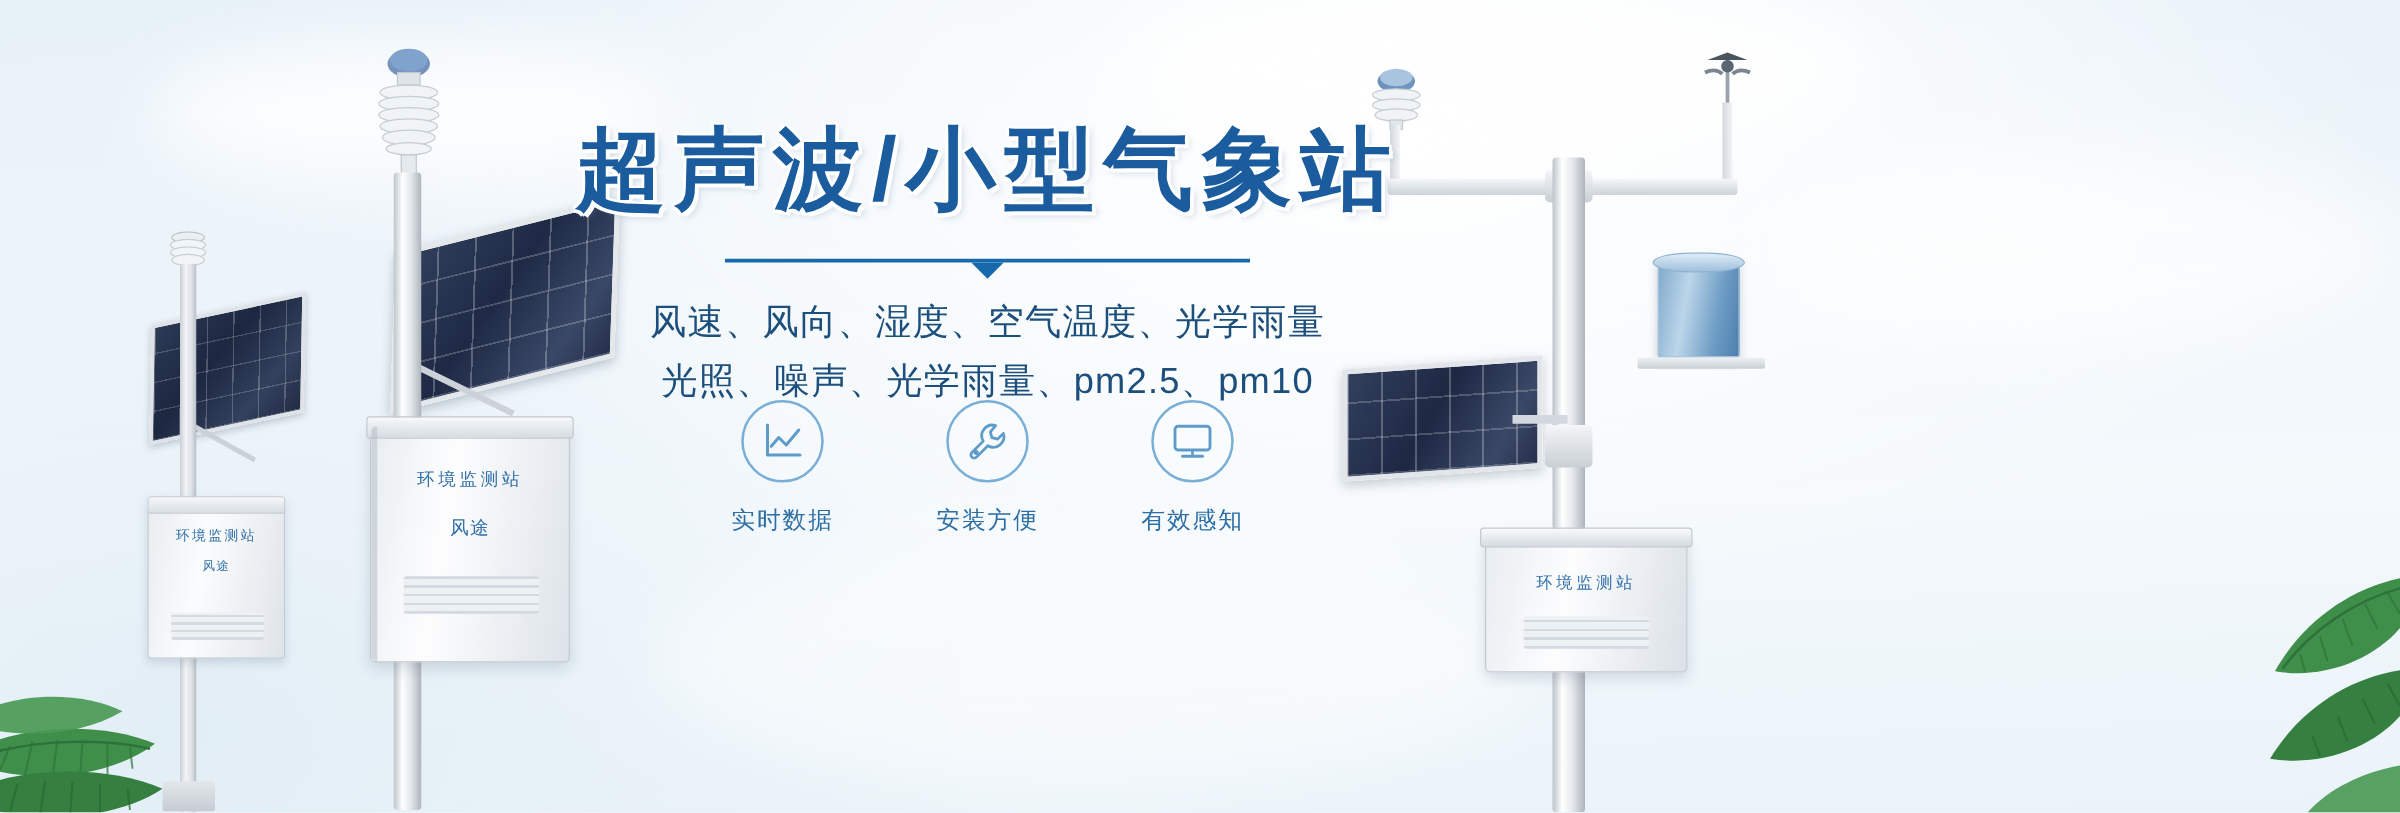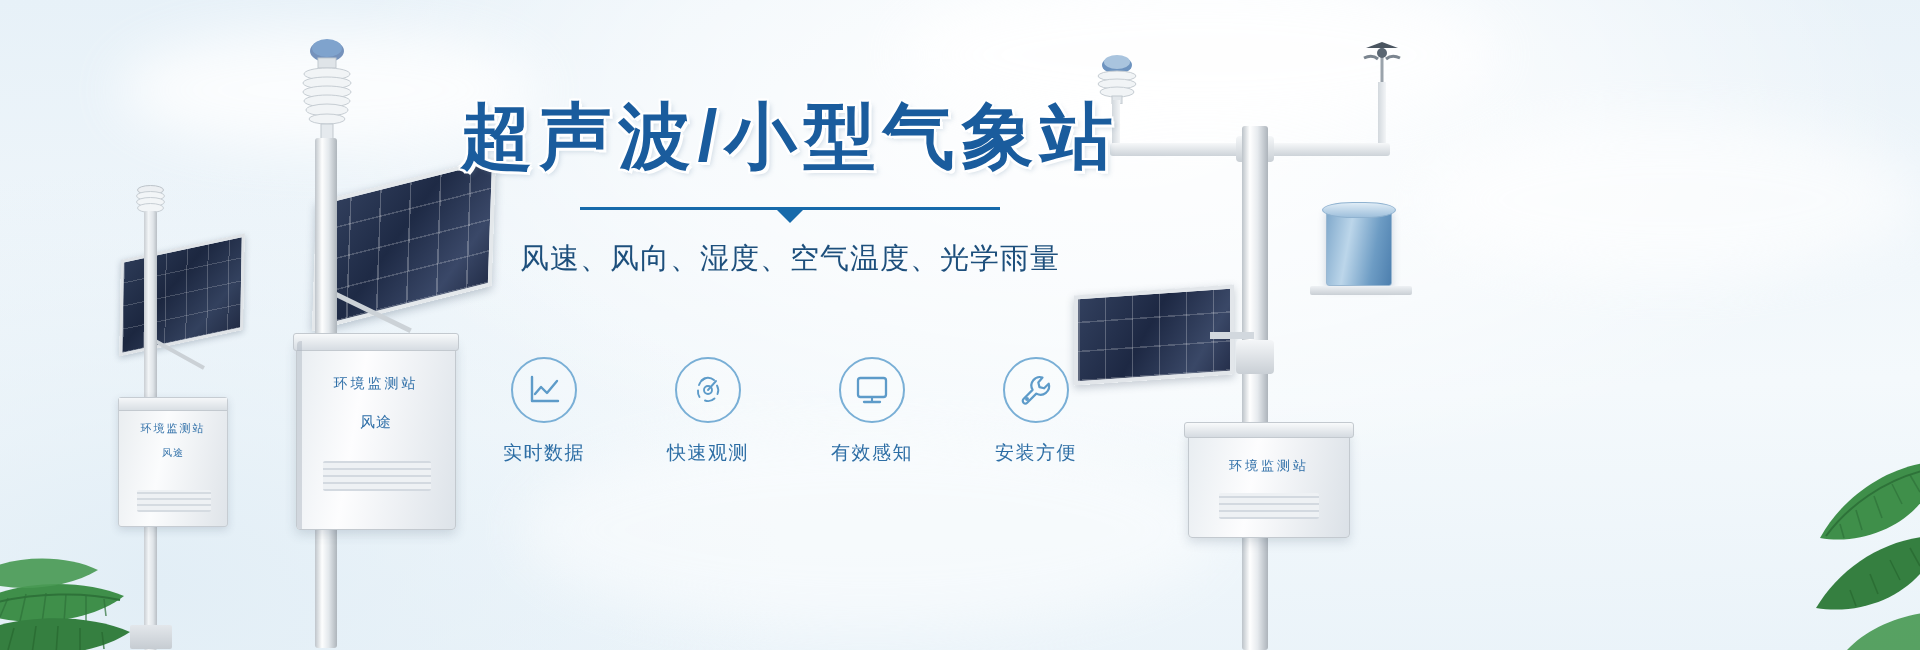--- a/index.html
+++ b/index.html
@@ -43,21 +43,21 @@
     border-top:13px solid #166aab;
   }
   .subline {
     font-size:29px; color:#1d4f7c; letter-spacing:1px;
     line-height:1.62; white-space:nowrap;
   }
   #sublines { margin-top:16px; }
 
   
   #features {
-    position:absolute; left:440px; top:357px; width:700px;
+    position:absolute; left:440px; top:320px; width:700px;
     display:flex; justify-content:center; gap:38px; z-index:40;
   }
   .feature { width:126px; text-align:center; }
   .fcircle {
     width:66px; height:66px; margin:0 auto; border-radius:50%;
     border:2px solid #79afd6; display:flex; align-items:center; justify-content:center;
     background:rgba(255,255,255,0.22);
   }
   .fcircle svg { display:block; }
   .flabel {
@@ -303,73 +303,58 @@
   <div id="textblock">
     <div id="maintitle">超声波/小型气象站</div>
 
     <div id="divider">
       <div class="dline"></div>
       <div class="dtri"></div>
     </div>
 
     <div id="sublines">
       <div class="subline">风速、风向、湿度、空气温度、光学雨量</div>
+      <div class="subline">光照、噪声、光学雨量、pm2.5、pm10</div>
     </div>
   </div>
 
   <div id="features">
 
     <div class="feature">
       <div class="fcircle">
         <svg width="36" height="34" viewBox="0 0 36 34">
           <polyline points="6,4 6,28 32,28" fill="none" stroke="#5d9bc9" stroke-width="2.4" stroke-linecap="round" stroke-linejoin="round"></polyline>
           <polyline points="9,21 15,14 21,20 31,8" fill="none" stroke="#5d9bc9" stroke-width="2.4" stroke-linecap="round" stroke-linejoin="round"></polyline>
         </svg>
       </div>
       <div class="flabel">实时数据</div>
     </div>
 
-    <div class="feature">
-      <div class="fcircle">
-        <svg width="36" height="36" viewBox="0 0 36 36">
-          <g fill="none" stroke="#5d9bc9" stroke-width="1.9" stroke-linecap="round">
-            <circle cx="18" cy="18" r="4"></circle>
-            <path d="M18 18 L26 9"></path>
-            <path d="M11.5 8.5 A9 9 0 0 1 24 8"></path>
-            <path d="M9 13 A11.5 11.5 0 0 1 15 6.5"></path>
-            <path d="M27 13.5 A10 10 0 0 1 27.5 22"></path>
-            <path d="M24.5 26.5 A9.5 9.5 0 0 1 15 28.5"></path>
-            <path d="M9.5 25 A10 10 0 0 1 8 18.5"></path>
-          </g>
-        </svg>
-      </div>
-      <div class="flabel">快速观测</div>
-    </div>
-
-    <div class="feature">
-      <div class="fcircle">
-        <svg width="38" height="32" viewBox="0 0 38 32">
-          <rect x="5" y="4" width="28" height="19" rx="2.5" fill="none" stroke="#5d9bc9" stroke-width="2.3"></rect>
-          <line x1="11" y1="28" x2="27" y2="28" stroke="#5d9bc9" stroke-width="2.3" stroke-linecap="round"></line>
-          <line x1="19" y1="23" x2="19" y2="28" stroke="#5d9bc9" stroke-width="2.1"></line>
-        </svg>
-      </div>
-      <div class="flabel">有效感知</div>
-    </div>
 
     <div class="feature">
       <div class="fcircle">
         <svg width="36" height="36" viewBox="0 0 36 36">
           <g fill="none" stroke="#5d9bc9" stroke-width="2.2" stroke-linecap="round" stroke-linejoin="round">
             <path d="M24.5 5.5 a8.5 8.5 0 0 0 -9.9 12.4 L5.5 27 a2.6 2.6 0 0 0 3.7 3.7 l9.1 -9.1 a8.5 8.5 0 0 0 12.4 -9.9 l-4.6 4.6 l-4.6 -1.2 l-1.2 -4.6 z"></path>
             <circle cx="9" cy="27" r="0.9" fill="#5d9bc9"></circle>
           </g>
         </svg>
       </div>
       <div class="flabel">安装方便</div>
+    </div>
+
+    <div class="feature">
+      <div class="fcircle">
+        <svg width="38" height="32" viewBox="0 0 38 32">
+          <rect x="5" y="4" width="28" height="19" rx="2.5" fill="none" stroke="#5d9bc9" stroke-width="2.3"></rect>
+          <line x1="11" y1="28" x2="27" y2="28" stroke="#5d9bc9" stroke-width="2.3" stroke-linecap="round"></line>
+          <line x1="19" y1="23" x2="19" y2="28" stroke="#5d9bc9" stroke-width="2.1"></line>
+        </svg>
+      </div>
+      <div class="flabel">有效感知</div>
     </div>
 
   </div>
 
   <div class="leaf" id="leafL">
     <svg width="230" height="190" viewBox="0 0 230 190">
       <g>
         <path d="M0 120 C40 104 96 104 134 120 C100 146 42 152 0 140 Z" fill="#3f8f4a"></path>
         <path d="M0 128 C44 116 96 116 130 124" stroke="#2e7239" stroke-width="2" fill="none"></path>
         <g stroke="#2e7239" stroke-width="1.6" opacity=".7">

